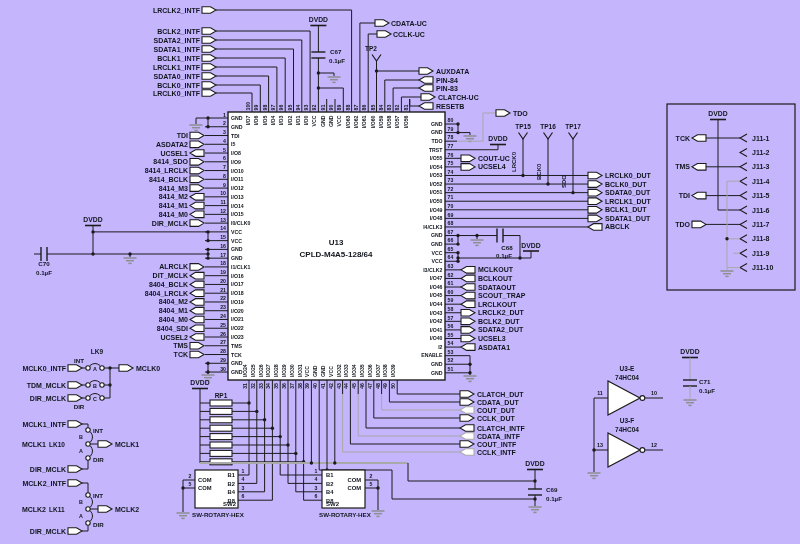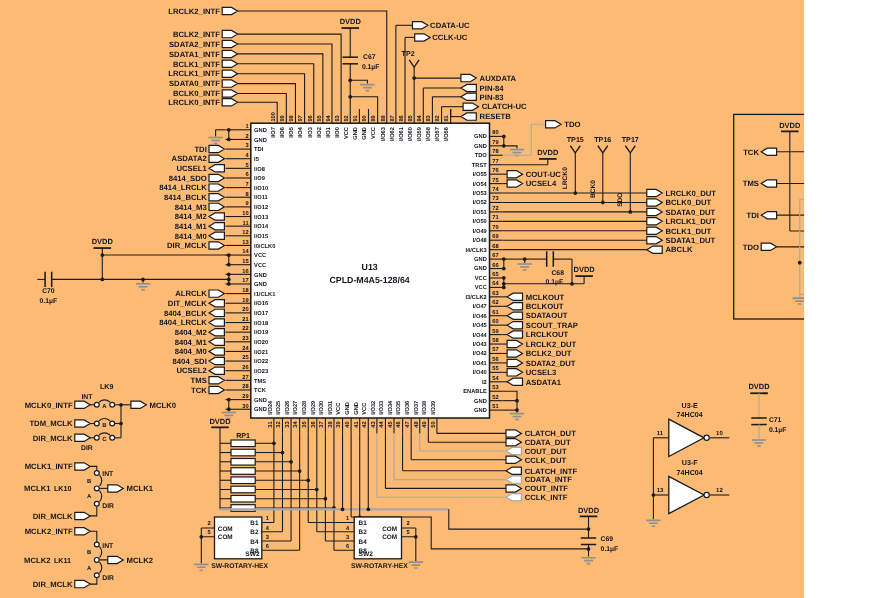--- a/index.html
+++ b/index.html
@@ -1,16 +1,16 @@
 <!DOCTYPE html>
 <html><head>
 <meta charset="utf-8">
 <style>
   html,body{margin:0;padding:0;background:#fff;}
-  .canvas{position:relative;width:731px;height:544px;background:#fdba74;overflow:hidden;
+  .canvas{position:relative;width:800px;height:544px;background:#c4b5fd;overflow:hidden;
           font-family:"Liberation Sans","DejaVu Sans",sans-serif;}
   svg{display:block;}
   svg text{font-family:"Liberation Sans","DejaVu Sans",sans-serif;}
 </style>
 </head>
 <body>
 
 <div class="canvas">
   <svg id="schem" width="800" height="544" viewBox="0 0 800 544">
       <rect x="228" y="112" width="217" height="268" fill="#fff" stroke="#1c1c1c" stroke-width="1.4"></rect>

